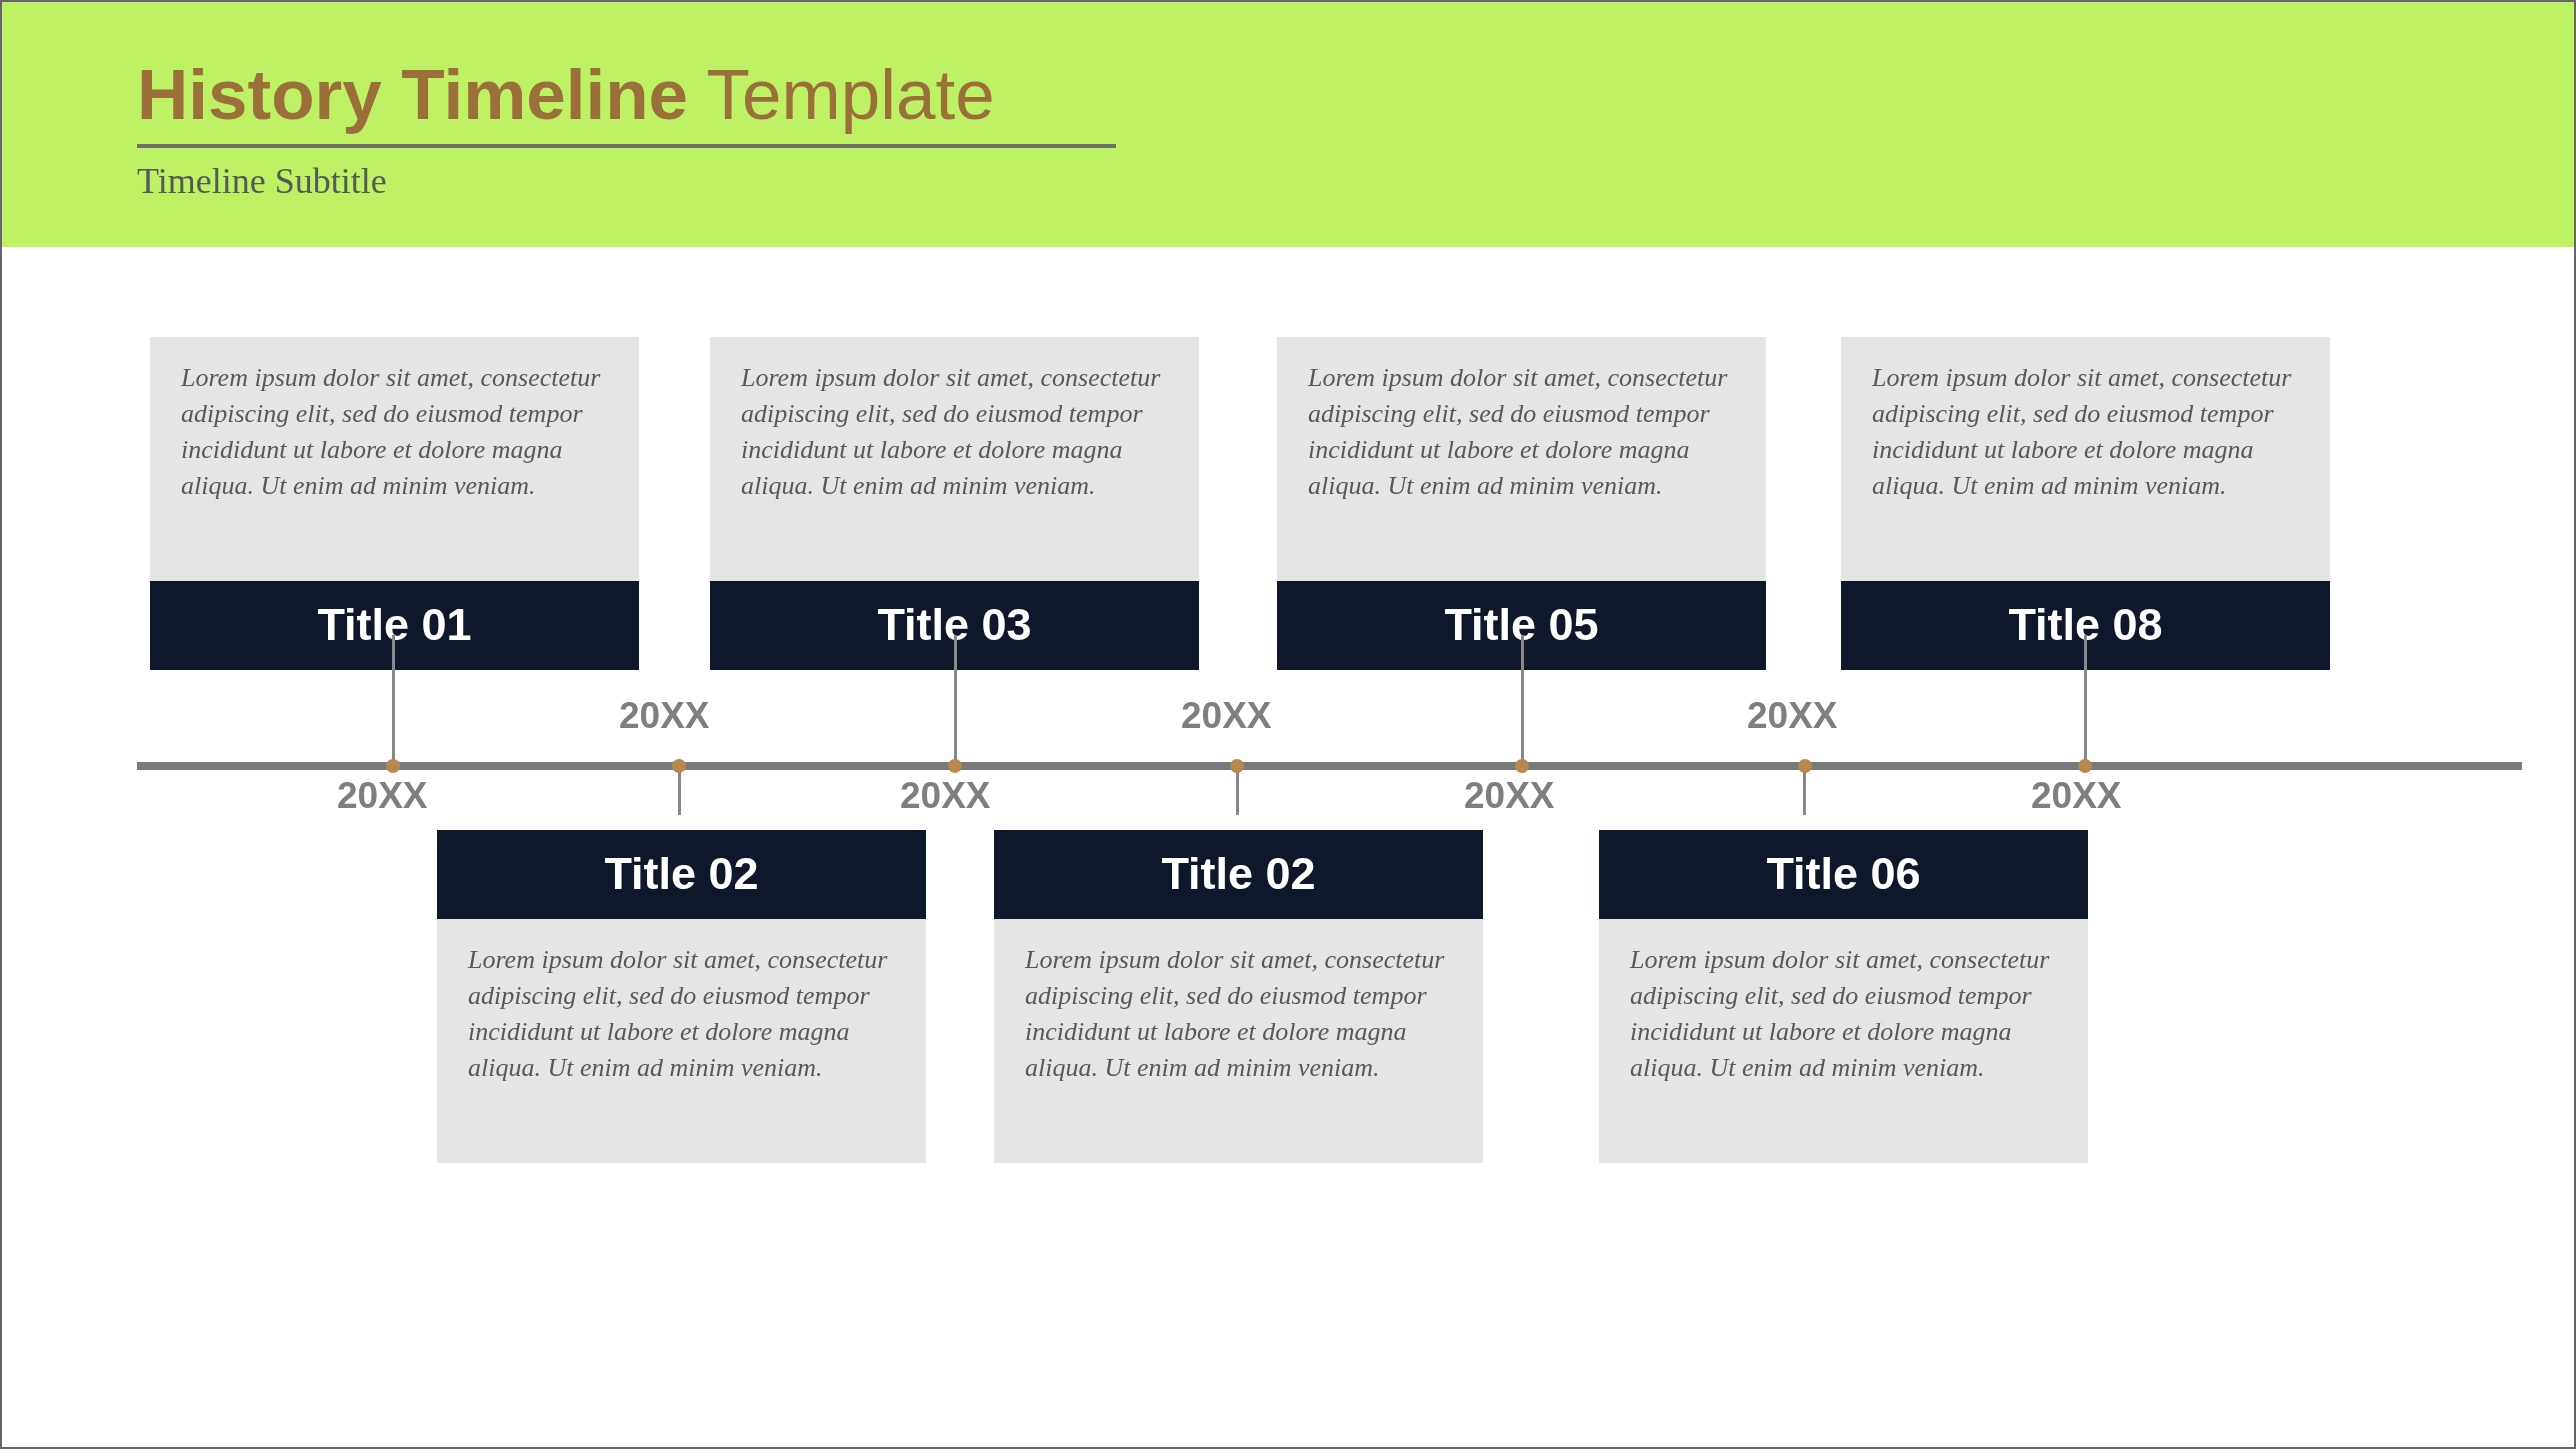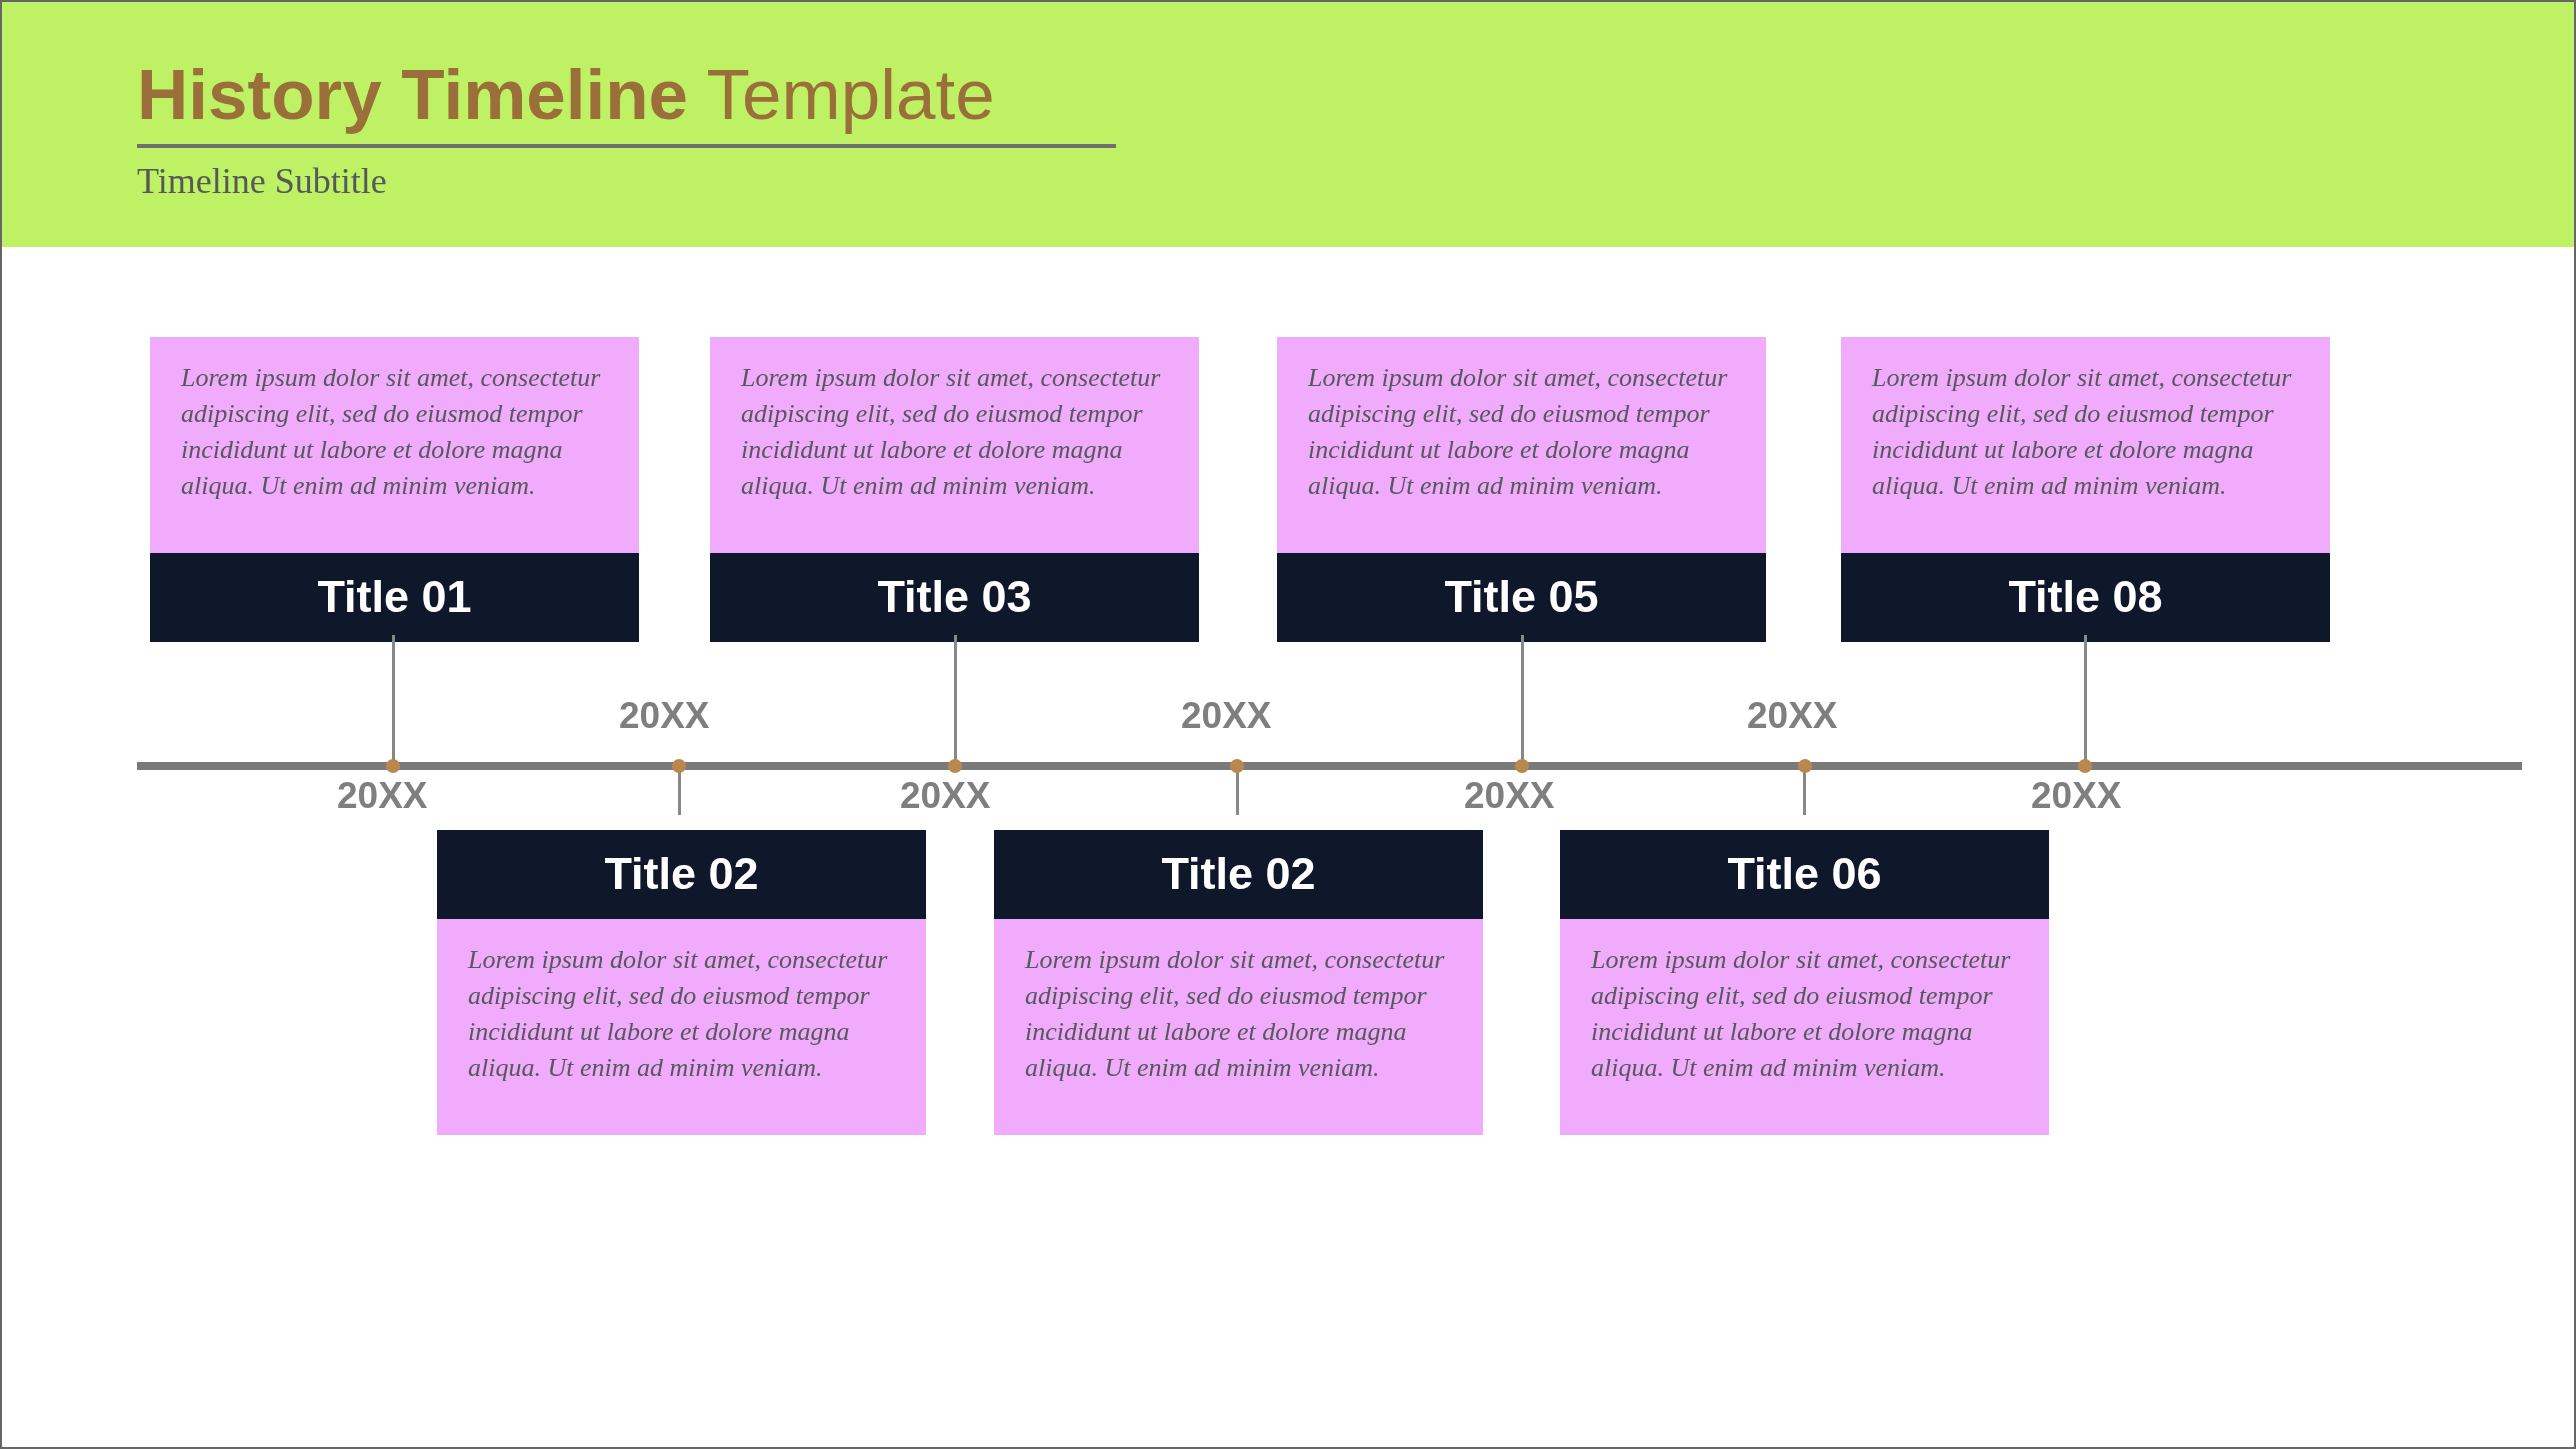--- a/index.html
+++ b/index.html
@@ -11,38 +11,38 @@
   .title-light { font-weight: 300; font-size: 71px; color: #9a6f3a; display: inline; }
   .title-rule { height: 3.9px; background: #6e6e6e; width: 979px; margin-top: 9px; }
   .subtitle { font-family: Georgia, 'Times New Roman', serif; font-weight: 400; font-size: 36px; color: #56585a; margin-top: 12px; }
 
   .canvas { position: relative; width: 100%; height: 1108px; }
   .axis { position: absolute; left: 135px; right: 52px; top: 515px; height: 7.7px; background: #7a7a7a; }
 
   .card { position: absolute; width: 489px; }
   .card.top { top: 90px; }
   .card.bottom { top: 567px; margin-top: 16px; }
-  .desc { background: #f0abfc; padding: 23px 31px 18px 31px; font-family: Georgia, 'Times New Roman', serif; font-style: italic; font-size: 26px; line-height: 1.38; color: #56585a; height: 216px; }
+  .desc { background: #e5e5e5; padding: 23px 31px 18px 31px; font-family: Georgia, 'Times New Roman', serif; font-style: italic; font-size: 26px; line-height: 1.38; color: #56585a; height: 244px; }
   .titlebar { background: #0f172a; color: #ffffff; text-align: center; font-weight: 800; font-size: 45px; padding: 18px 0 19.3px 0; }
 
   .stem { position: absolute; width: 3.2px; background: #888; }
   .stem.top { top: 388px; height: 128px; }
   .stem.bottom { top: 523px; height: 45px; }
   .dot { position: absolute; width: 14px; height: 14px; background: #b8884f; border-radius: 50%; top: 512px; transform: translateX(-50%); }
 
   .year { position: absolute; font-weight: 800; font-size: 37px; color: #7f7f7f; }
   .year.above { top: 448px; }
   .year.below { top: 528px; }
 
   #card1 { left: 148px; }
   #card2 { left: 435px; }
   #card3 { left: 708px; }
   #card4 { left: 992px; }
   #card5 { left: 1275px; }
-  #card6 { left: 1558px; }
+  #card6 { left: 1597px; }
   #card7 { left: 1839px; }
 
   #stem1 { left: 390px; }
   #stem2 { left: 676px; }
   #stem3 { left: 952px; }
   #stem4 { left: 1234px; }
   #stem5 { left: 1519px; }
   #stem6 { left: 1801px; }
   #stem7 { left: 2082px; }
 

